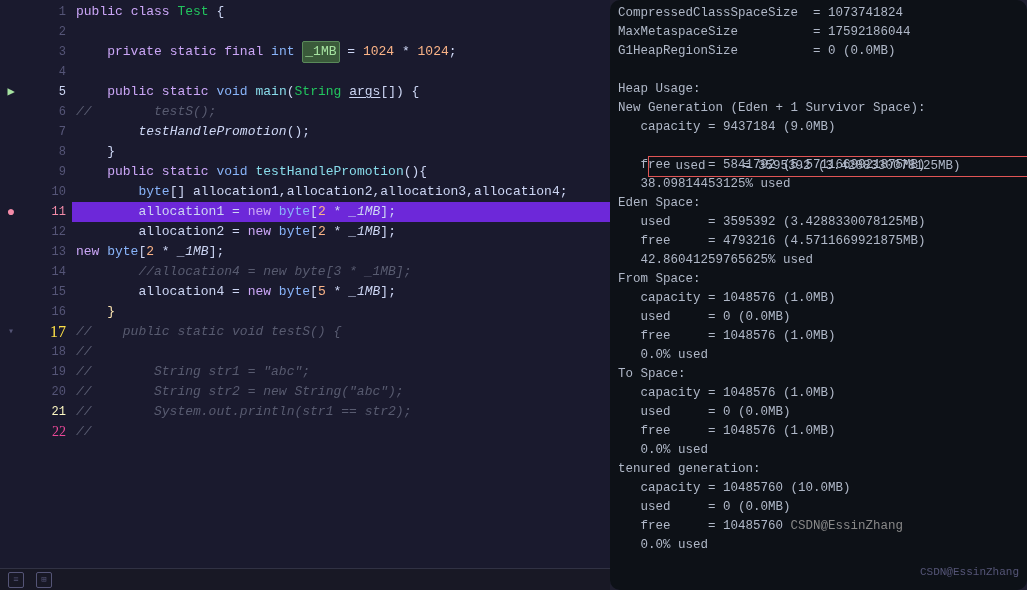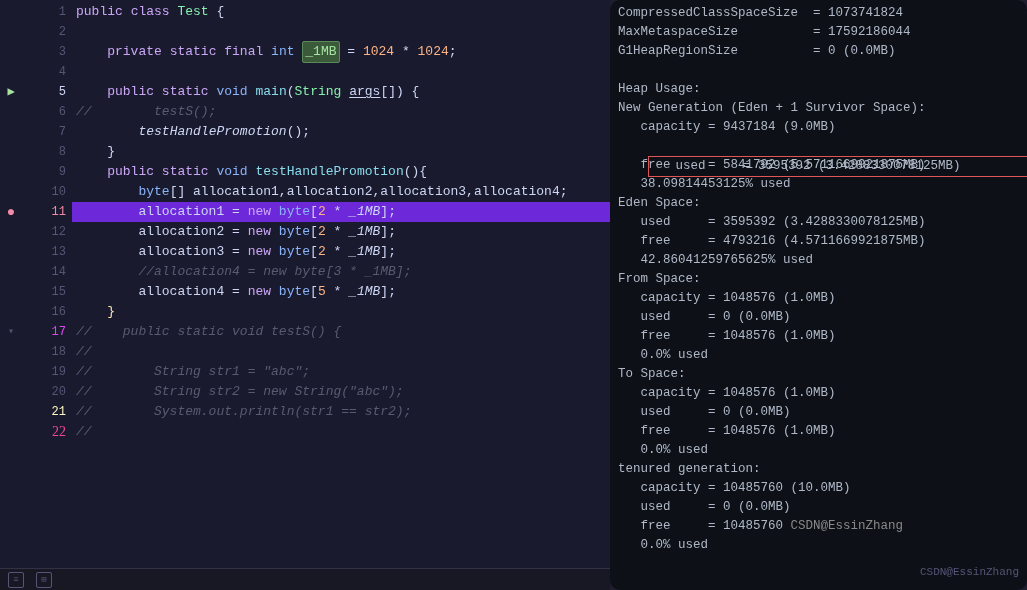--- a/index.html
+++ b/index.html
@@ -74,21 +74,21 @@
     .code-line.highlighted {
       background: #6d28d9;
     }
 
     
     .kw { color: #cba6f7; } 
     .kw2 { color: #89b4fa; } 
     .num { color: #fab387; } 
     .fn { color: #89dceb; } 
     .cm { color: #585b70; font-style: italic; } 
-    .cls { color: #86efac; text-align: right; } 
+    .cls { color: #22c55e; text-align: right; } 
     .italic-var { color: #cdd6f4; font-style: italic; }
 
     
     .status-bar {
       height: 22px;
       background: #181825;
       display: flex;
       align-items: center;
       padding: 0 8px;
       color: #555577;
@@ -194,21 +194,21 @@
       <div style="height:20px;color:#555577;font-size:12px;">7</div>
       <div style="height:20px;color:#555577;font-size:12px;">8</div>
       <div style="height:20px;color:#555577;font-size:12px;">9</div>
       <div style="height:20px;color:#555577;font-size:12px;">10</div>
       <div style="height:20px;color:#f38ba8;font-size:12px;">11</div>
       <div style="height:20px;color:#555577;font-size:12px;">12</div>
       <div style="height:20px;color:#555577;font-size:12px;margin-left:33px;">13</div>
       <div style="height:20px;color:#555577;font-size:12px;">14</div>
       <div style="height:20px;color:#555577;font-size:12px;">15</div>
       <div style="height:20px;color:#555577;font-size:12px;">16</div>
-      <div style="height:20px;color:#d946ef;font-size:12px;">17</div>
+      <div style="height:20px;color:#fde047;font-size:16px;font-family:Liberation Serif, serif;">17</div>
       <div style="height:20px;color:#555577;font-size:12px;">18</div>
       <div style="height:20px;color:#555577;font-size:12px;">19</div>
       <div style="height:20px;color:#555577;font-size:12px;">20</div>
       <div style="height:20px;color:#fef9c3;font-size:12px;">21</div>
       <div style="height:20px;color:#ec4899;font-size:14px;font-family:Liberation Serif, serif;">22</div>
     </div>
 
     <div class="code-lines">
 
       <div class="code-line">
@@ -249,21 +249,21 @@
 
       <div class="code-line highlighted">
         <span>        allocation1 = </span><span class="kw">new</span><span> </span><span class="kw2">byte</span><span>[</span><span class="num">2</span><span> * </span><span style="font-style:italic;">_1MB</span><span>];</span>
       </div>
 
       <div class="code-line">
         <span>        allocation2 = </span><span class="kw">new</span><span> </span><span class="kw2">byte</span><span>[</span><span class="num">2</span><span> * </span><span style="font-style:italic;">_1MB</span><span>];</span>
       </div>
 
       <div class="code-line">
-        <span>        allocation3 = </span><span class="kw">new</span><span> </span><span class="kw2">byte</span><span>[</span><span class="num">2</span><span> * </span><span style="font-style:italic;">_1MB</span><span>];</span>
+        <span class="kw">new</span><span> </span><span class="kw2">byte</span><span>[</span><span class="num">2</span><span> * </span><span style="font-style:italic;">_1MB</span><span>];</span>
       </div>
 
       <div class="code-line">
         <span class="cm">        //allocation4 = new byte[3 * _1MB];</span>
       </div>
 
       <div class="code-line">
         <span>        allocation4 = </span><span class="kw">new</span><span> </span><span class="kw2">byte</span><span>[</span><span class="num">5</span><span> * </span><span style="font-style:italic;">_1MB</span><span>];</span>
       </div>
 

